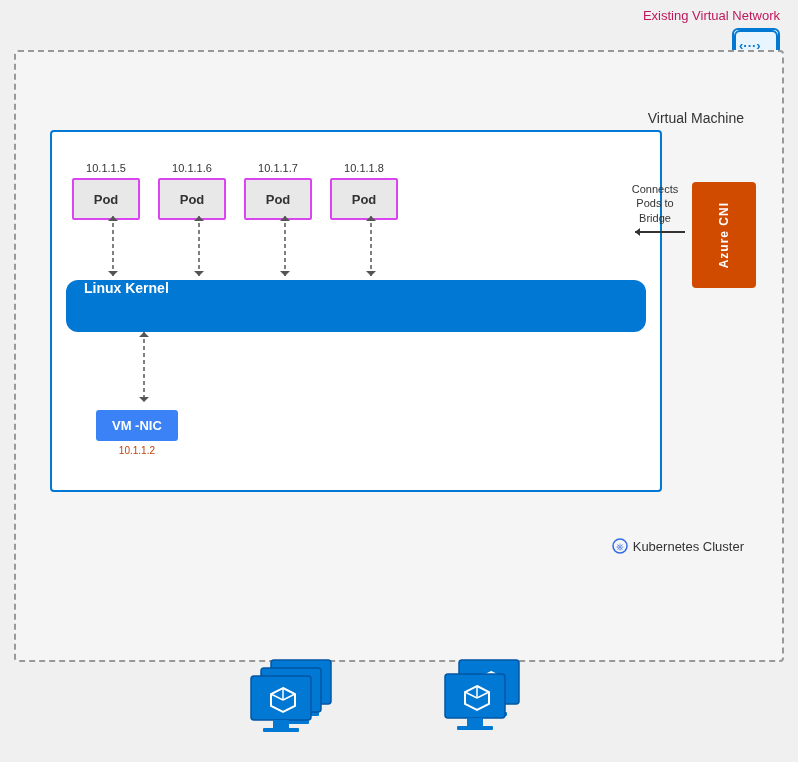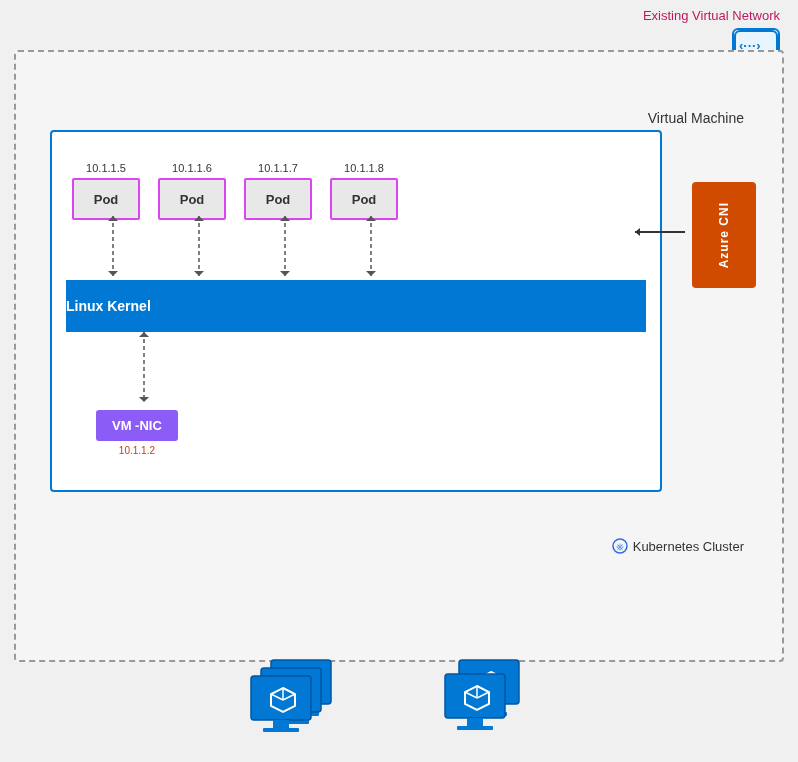--- a/index.html
+++ b/index.html
@@ -117,45 +117,45 @@
     }
 
     
     .linux-kernel-bar {
       position: absolute;
       top: 148px;
       left: 14px;
       right: 14px;
       height: 52px;
       background: #0078d4;
-      border-radius: 0;
-      display: flex;
-      align-items: center;
+      border-radius: 12px;
+      display: flex;
+      align-items: flex-start;
       justify-content: space-between;
-      padding: 0 0;
+      padding: 0 18px;
     }
 
     .linux-kernel-label {
       color: white;
       font-size: 14px;
       font-weight: bold;
     }
 
     .l2-bridge-box {
       background: white;
       border: 2px solid #ccc;
       padding: 6px 14px;
       border-radius: 3px;
       font-size: 13px;
       font-weight: bold;
       color: #333;
     }
 
     .vmnic-box {
-      background: #8b5cf6;
+      background: #3b82f6;
       color: white;
       font-weight: bold;
       font-size: 13px;
       padding: 8px 16px;
       border-radius: 3px;
     }
 
     .vmnic-ip {
       font-size: 10px;
       color: #c2410c;
@@ -260,20 +260,21 @@
         <div class="vmnic-box">VM -NIC</div>
         <div class="vmnic-ip">10.1.1.2</div>
       </div>
 
     </div>
 
     <div style="position:absolute;top:130px;right:26px;width:64px;height:106px;background:#d04a00;color:white;display:flex;align-items:center;justify-content:center;font-size:12px;font-weight:bold;text-align:center;border-radius:4px;flex-direction:column;">
       <span style="writing-mode:vertical-rl;transform:rotate(180deg);letter-spacing:1px;">Azure CNI</span>
     </div>
 
+    <div style="position:absolute;top:130px;right:96px;font-size:11px;color:#333;text-align:center;width:62px;line-height:1.3;">Connects Pods to Bridge</div>
 
     <svg style="position:absolute;top:170px;right:92px;" width="60" height="20">
       <line x1="55" y1="10" x2="5" y2="10" stroke="#333" stroke-width="2"></line>
       <polygon points="10,6 5,10 10,14" fill="#333"></polygon>
     </svg>
 
     <div class="k8s-label">
       <svg width="16" height="16" viewBox="0 0 16 16">
         <circle cx="8" cy="8" r="7" fill="none" stroke="#326ce5" stroke-width="1.5"></circle>
         <text x="8" y="12" text-anchor="middle" font-size="10" fill="#326ce5">⎈</text>

